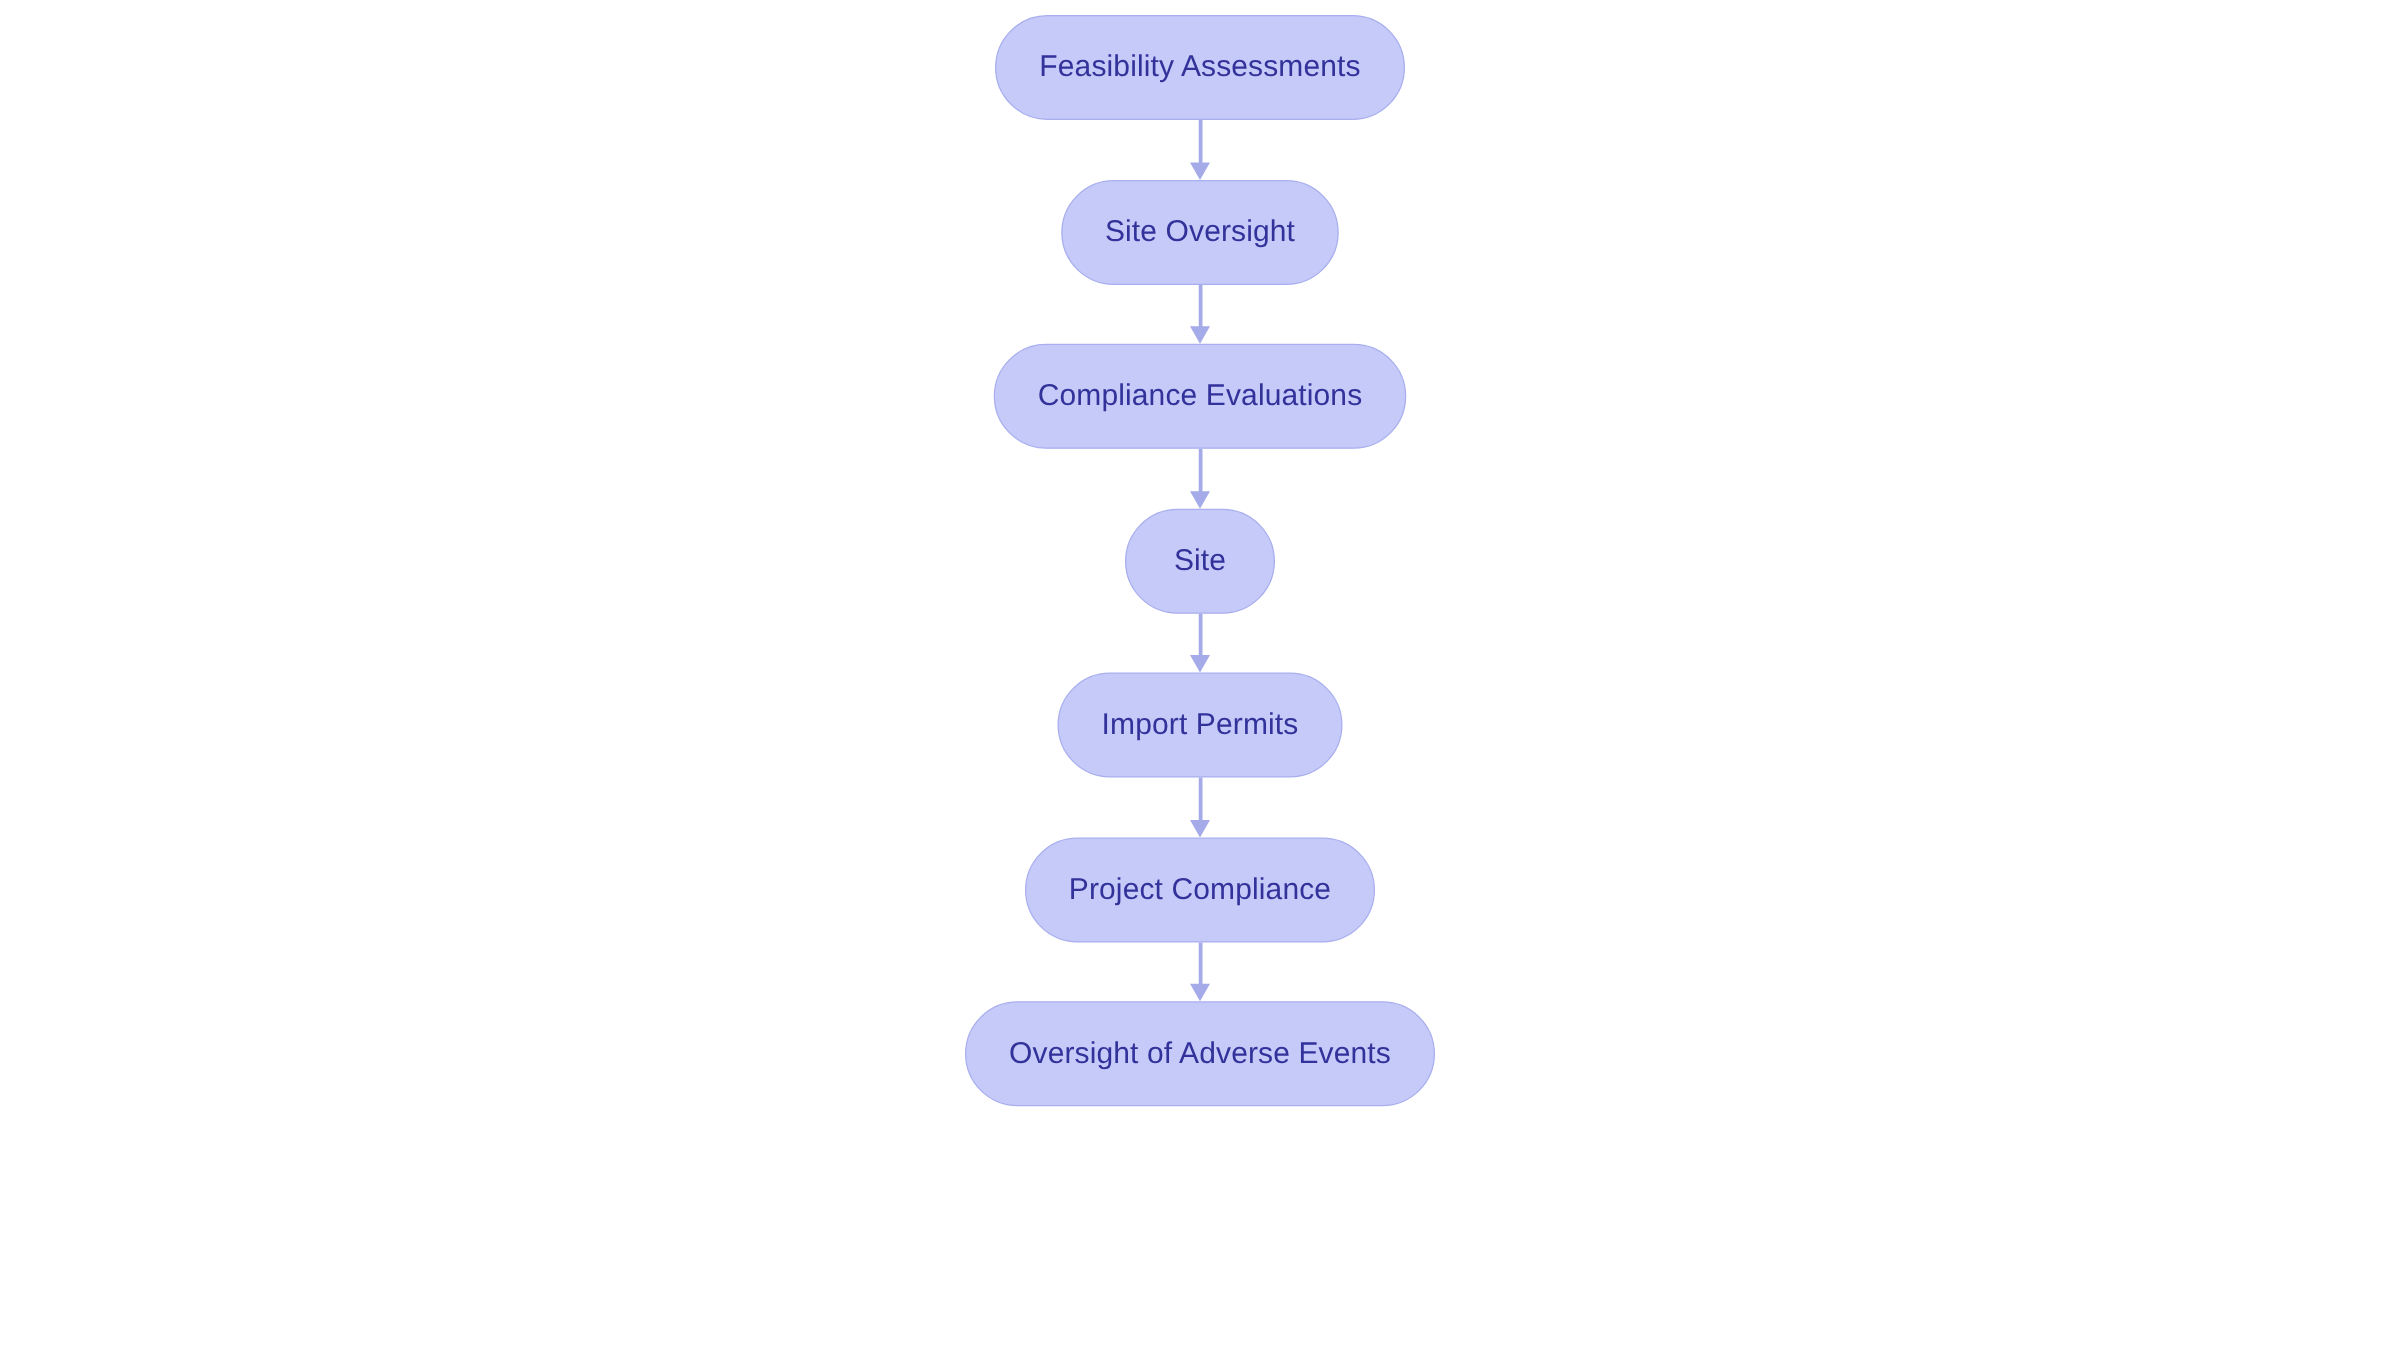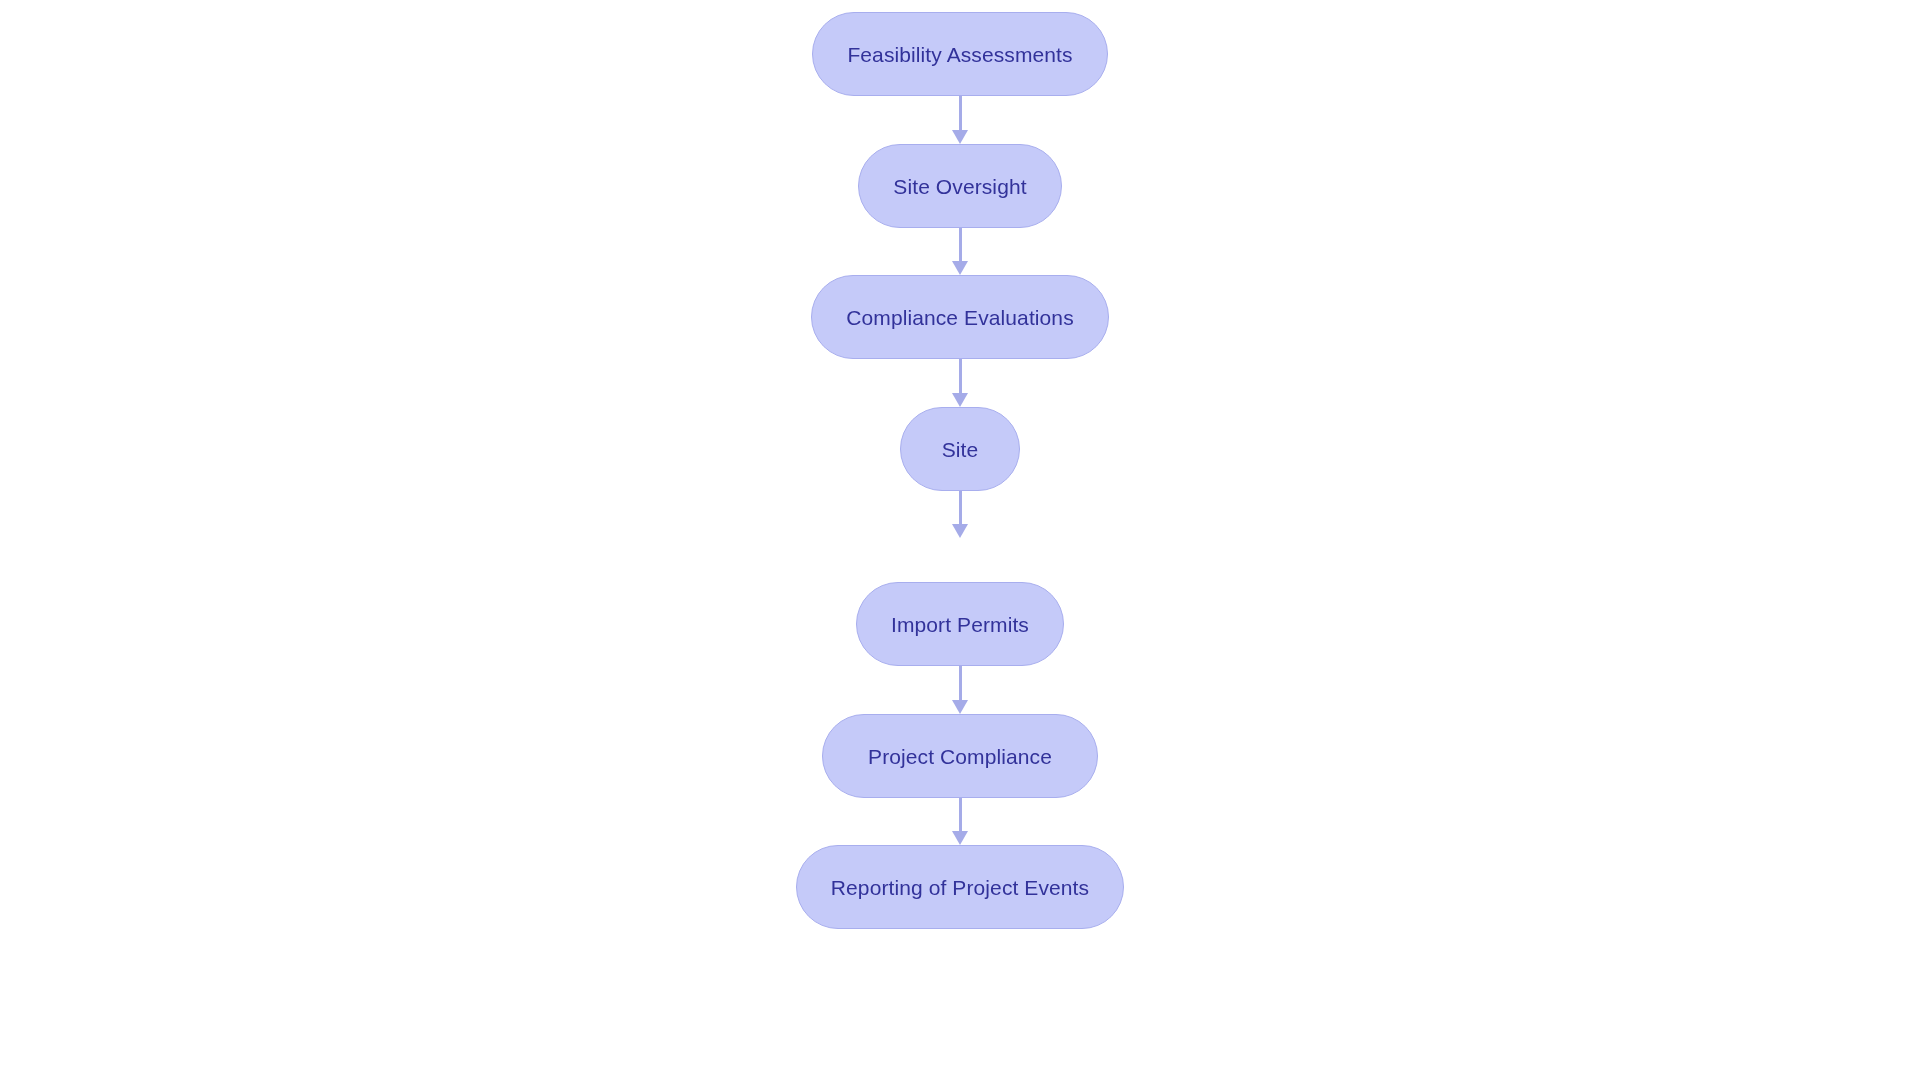--- a/index.html
+++ b/index.html
@@ -41,32 +41,32 @@
     justify-content: center;
     background: #c5caf9;
     border: 1.6px solid #a8aeee;
     border-radius: 999px;
     height: 84px;
     padding: 0 34px;
     flex: 0 0 auto;
   }
   .node-label {
     color: #32329a;
-    font-size: 21px;
+    font-size: 24px;
     font-family: "Liberation Sans", sans-serif;
     font-weight: 400;
     line-height: 1;
     white-space: nowrap;
     letter-spacing: 0.1px;
   }
 
   
   .node.w-xl { min-width: 292px; }
   .node.w-lg { min-width: 276px; }
-  .node.w-md { min-width: 200px; margin-top: 44px; }
+  .node.w-md { min-width: 200px; }
   .node.w-sm { min-width: 166px; }
   .node.w-xs { min-width: 120px; padding: 0 20px; }
 
   
   .connector {
     position: relative;
     width: 22px;
     flex: 0 0 auto;
     display: flex;
     flex-direction: column;
@@ -153,17 +153,17 @@
     <div class="node w-lg" style="background: rgb(197, 202, 249); border-color: rgb(168, 174, 238);">
       <span class="node-label" style="color: rgb(50, 50, 154);">Project Compliance</span>
     </div>
 
     <div class="connector gap-6">
       <div class="connector-line" style="background: rgb(165, 171, 232);"></div>
       <div class="connector-head" style="border-top-color: rgb(165, 171, 232);"></div>
     </div>
 
     <div class="node w-xl" style="background: rgb(197, 202, 249); border-color: rgb(168, 174, 238);">
-      <span class="node-label" style="color: rgb(50, 50, 154);">Reporting of Project Events</span>
+      <span class="node-label" style="color: rgb(50, 50, 154);">Oversight of Adverse Events</span>
     </div>
 
   </div>
 </div>
 
 </body></html>

